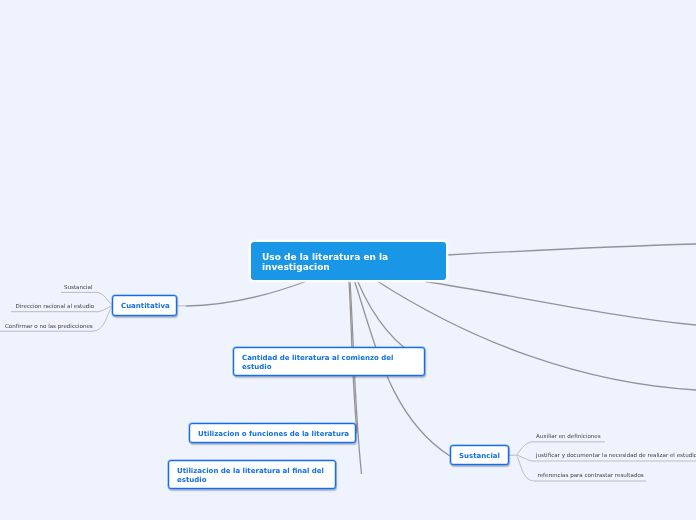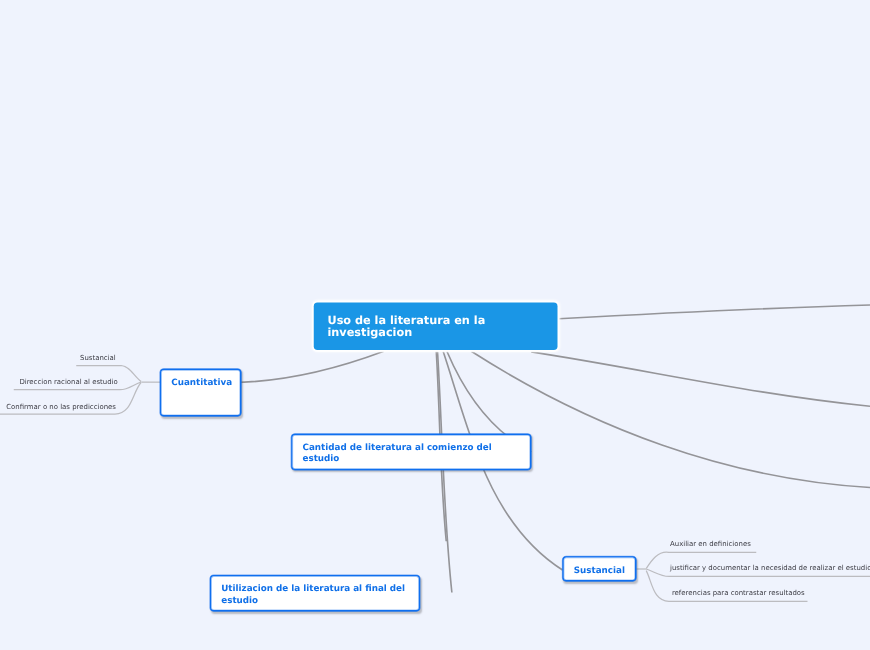--- a/index.html
+++ b/index.html
@@ -54,29 +54,32 @@
       <path d="M700,461 L537,461 C529.6,462.2 523.7,457.3 517,455.2"></path>
       <path d="M646,481 L536,481 C522.5,481.8 521.6,465.4 517,456.5"></path>
     </g>
   </svg>
 
   <div class="node root" style="left:251px;top:242px;width:195px;height:38px;">
     <span style="white-space:pre-line;">Uso de la literatura en la
 investigacion</span>
   </div>
 
-  <div class="node topic" style="left:128px;top:295px;width:65px;height:38px;">
+  <div class="node topic" style="left:112px;top:295px;width:65px;height:21px;">
     <span class="t" style="left:8px;top:6px;">Cuantitativa</span>
   </div>
 
   <div class="node topic" style="left:233px;top:347px;width:192px;height:29px;padding-left:47px;">
     <span class="t" style="left:8px;top:5.5px;">Cantidad de literatura al comienzo del
 estudio</span>
   </div>
 
+  <div class="node topic" style="left:189px;top:423px;width:167px;height:20px;">
+    <span class="t" style="left:8px;top:6px;">Utilizacion o funciones de la literatura</span>
+  </div>
 
   <div class="node topic" style="left:168px;top:460px;width:168px;height:29px;">
     <span class="t" style="left:8px;top:5.5px;">Utilizacion de la literatura al final del
 estudio</span>
   </div>
 
   <div class="node topic" style="left:450px;top:445px;width:59px;height:20px;">
     <span class="t" style="left:8px;top:6px;">Sustancial</span>
   </div>
 

